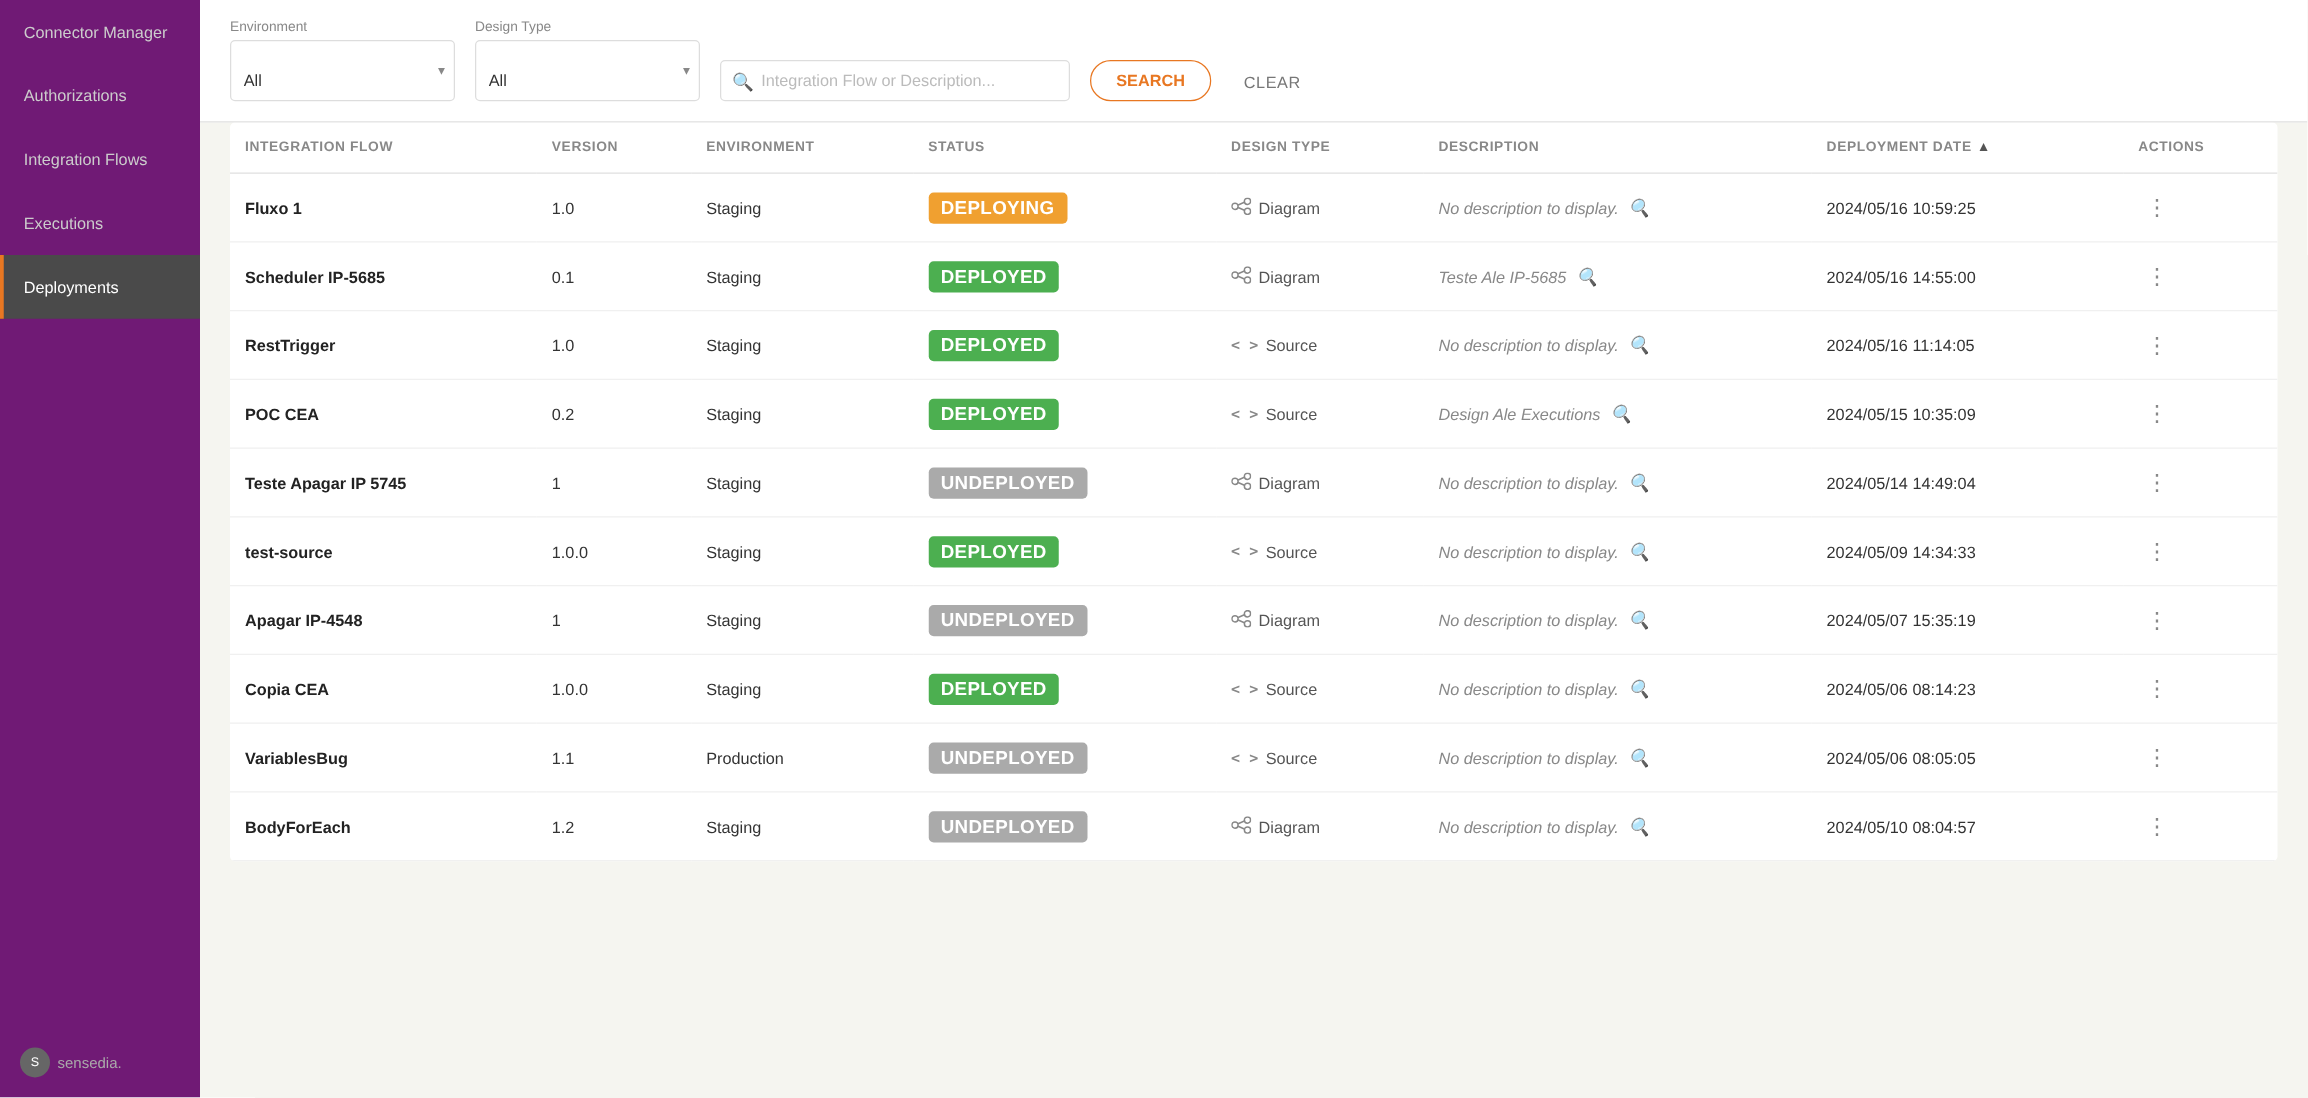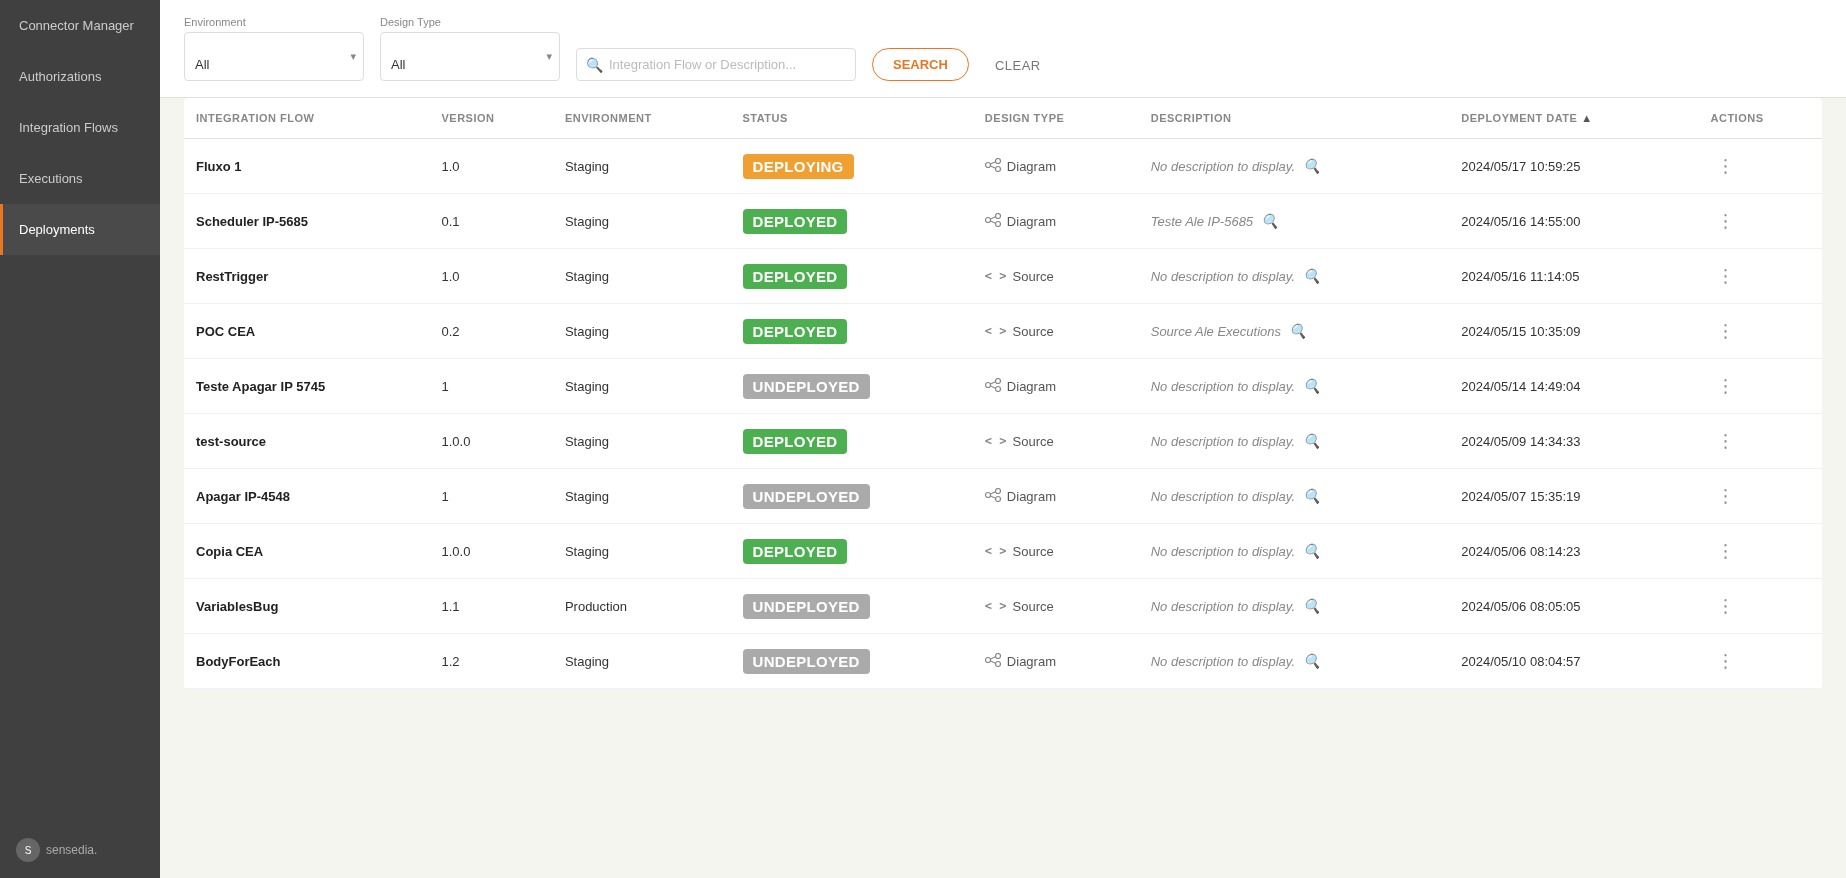--- a/index.html
+++ b/index.html
@@ -2,21 +2,21 @@
 <html><head>
   <meta charset="utf-8">
   <style>
     * { box-sizing: border-box; margin: 0; padding: 0; }
     body { font-family: 'Segoe UI', Arial, sans-serif; background: #f5f5f0; display: flex; height: 878px; overflow: hidden; font-size: 13px; }
 
     
     .sidebar {
       width: 160px;
       min-width: 160px;
-      background: #404040;
+      background: #701a75;
       display: flex;
       flex-direction: column;
       height: 100%;
       color: #ccc;
     }
     .sidebar-item {
       padding: 18px 16px;
       cursor: pointer;
       font-size: 13px;
       color: #ccc;
@@ -328,21 +328,21 @@
       </span>
                 <span>Diagram</span>
               </div>
             </td>
             <td>
       <div class="desc-cell">
         <span>No description to display.</span>
         <span class="magnify-icon">🔍</span>
       </div>
             </td>
-            <td>2024/05/17 10:59:25</td>
+            <td>2024/05/16 10:59:25</td>
             <td><button class="actions-btn">⋮</button></td>
           </tr>
           <tr>
             <td><span class="flow-name">Scheduler IP-5685</span></td>
             <td>0.1</td>
             <td>Staging</td>
             <td><span class="status-badge status-deployed">DEPLOYED</span></td>
             <td>
               <div class="design-type-cell">
                 <span class="design-icon">
@@ -392,21 +392,21 @@
             <td>Staging</td>
             <td><span class="status-badge status-deployed">DEPLOYED</span></td>
             <td>
               <div class="design-type-cell">
                 <span class="source-icon">&lt; &gt;</span>
                 <span>Source</span>
               </div>
             </td>
             <td>
       <div class="desc-cell">
-        <span>Source Ale Executions</span>
+        <span>Design Ale Executions</span>
         <span class="magnify-icon">🔍</span>
       </div>
             </td>
             <td>2024/05/15 10:35:09</td>
             <td><button class="actions-btn">⋮</button></td>
           </tr>
           <tr>
             <td><span class="flow-name">Teste Apagar IP 5745</span></td>
             <td>1</td>
             <td>Staging</td>

